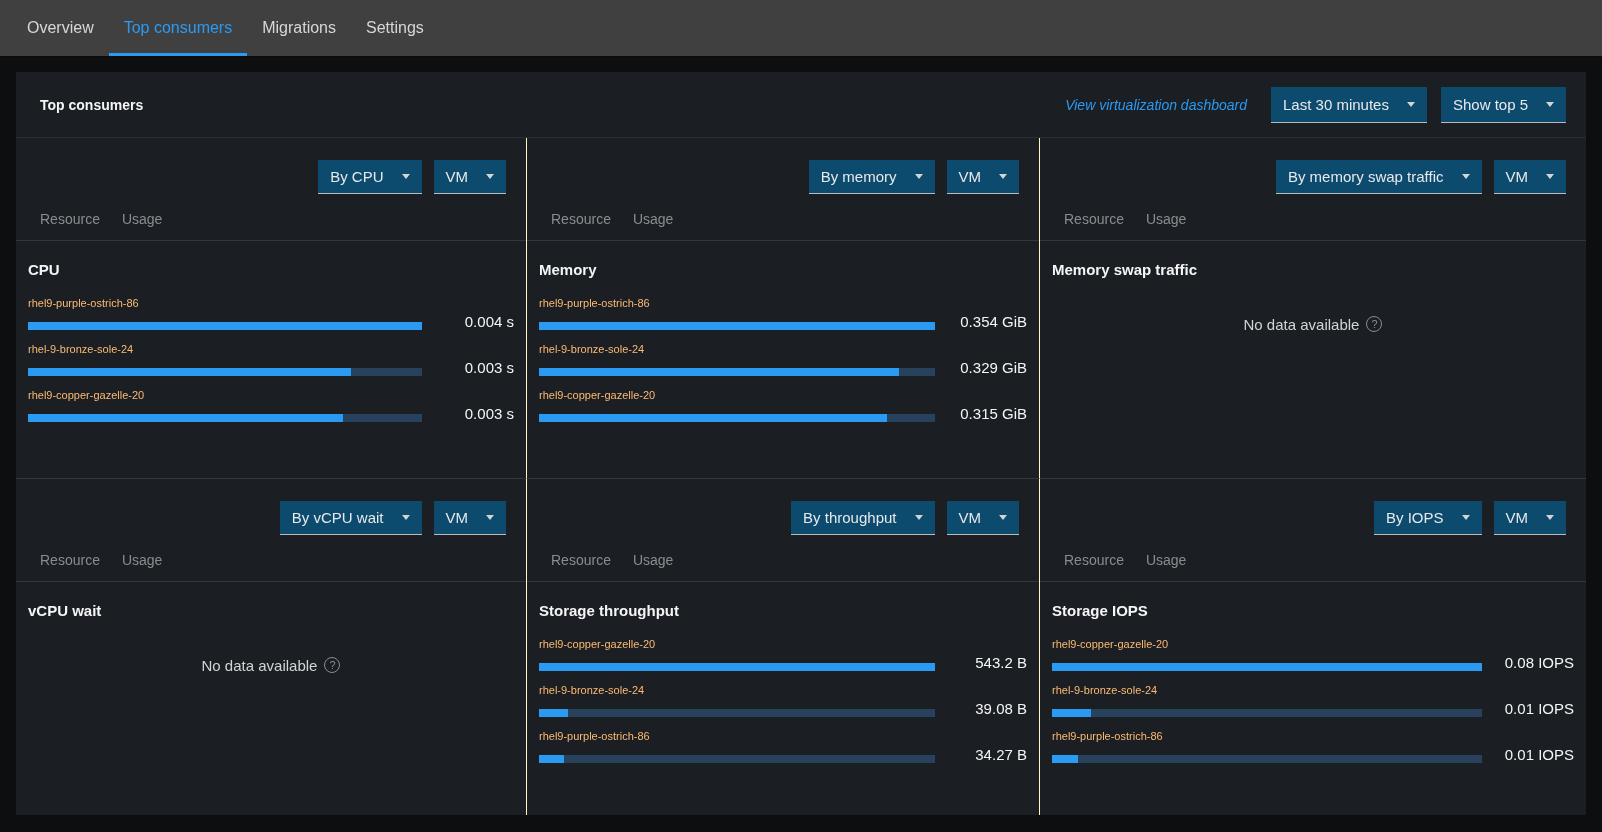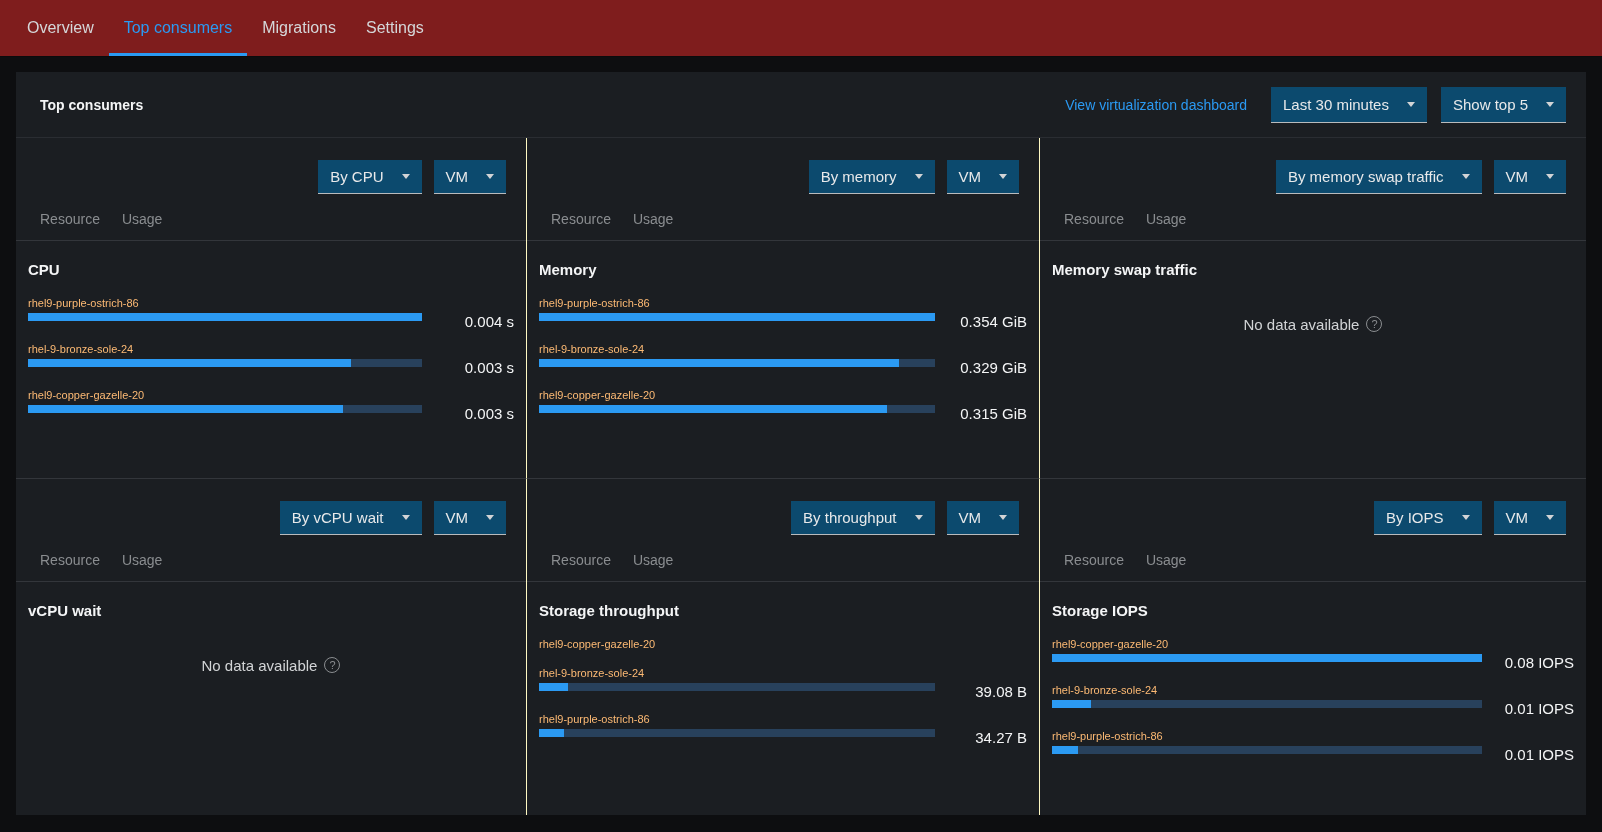--- a/index.html
+++ b/index.html
@@ -5,21 +5,21 @@
   * { margin:0; padding:0; box-sizing:border-box; }
   html,body { width:1602px; height:832px; }
   body {
     background:#0d0e10;
     font-family:"Liberation Sans", sans-serif;
     color:#e6e7e8;
     overflow:hidden;
   }
   
   .tabbar {
-    height:57px; background:#7f1d1d;
+    height:57px; background:#404040;
     display:flex; align-items:stretch;
     padding-left:12px;
     border-bottom:1px solid #0a0b0c;
   }
   .tab {
     display:flex; align-items:center;
     padding:3px 15px 0;
     font-size:16px; color:#d5d7d9;
     cursor:pointer;
     border-bottom:3px solid transparent;
@@ -29,21 +29,21 @@
   .main { padding:15px 16px 0; }
   .card { background:#1b1e22; height:743px; display:flex; flex-direction:column; }
   .card-header {
     height:66px; flex:0 0 66px;
     display:flex; align-items:center; justify-content:space-between;
     padding:0 20px 0 24px;
     border-bottom:1px solid #2a2d32;
   }
   .card-title { font-size:14px; font-weight:bold; color:#f4f5f6; }
   .header-right { display:flex; align-items:center; gap:14px; }
-  .dash-link { color:#2b9af3; font-size:14px; text-decoration:none; margin-right:10px; cursor:pointer; }
+  .dash-link { color:#2b9af3; font-size:14px; text-decoration:none; margin-right:10px; cursor:pointer;font-style:italic; }
   .select {
     display:inline-flex; align-items:center;
     background:#0c4a6e;
     border-bottom:1px solid #b9bbbd;
     padding:0 12px; height:36px;
     font-size:15px; color:#e8e9ea;
     cursor:pointer; gap:18px; white-space:nowrap;
   }
   .caret {
     width:0; height:0;
@@ -68,21 +68,21 @@
     display:flex; justify-content:flex-start;
     padding:17px 24px 13px;
     font-size:14px; color:#8a8d90;
     border-bottom:1px solid #33363b;
     gap:22px;
   }
   .panel-body { flex:1; padding:20px 12px; overflow:hidden; }
   .panel-title { font-size:15px; font-weight:bold; color:#f4f5f6; margin-bottom:15px; }
   .consumer { margin-bottom:9px; }
   .consumer-name { font-size:11px; color:#fdba74; display:inline-block; margin-bottom:4px; text-decoration:none; cursor:pointer; }
-  .bar-row { display:flex; align-items:flex-start; }
+  .bar-row { display:flex; align-items:flex-end; }
   .bar-track { flex:1; height:8px; background:#28415c; }
   .bar-fill { height:100%; background:#2b9af3; }
   .consumer-value { min-width:78px; margin-left:14px; text-align:right; font-size:15px; color:#f4f5f6; white-space:nowrap; }
   .no-data {
     display:flex; align-items:flex-start; justify-content:center; gap:7px;
     margin-top:38px; font-size:15px; color:#d2d4d6;
   }
   .help-icon {
     width:16px; height:16px; flex:0 0 16px;
     border:1px solid #8a8d90; border-radius:50%;
@@ -256,21 +256,26 @@
               <span class="select-text">VM</span>
               <span class="caret"></span>
             </div>
           </div>
           <div class="panel-cols">
             <span>Resource</span>
             <span>Usage</span>
           </div>
           <div class="panel-body">
             <h3 class="panel-title">Storage throughput</h3>
-            <div class="consumer"><a class="consumer-name">rhel9-copper-gazelle-20</a></div>
+            <div class="consumer"><a class="consumer-name">rhel9-copper-gazelle-20</a><div class="bar-row">
+                <div class="bar-track">
+                  <div class="bar-fill" style="width: 100%;"></div>
+                </div>
+                <span class="consumer-value">543.2 B</span>
+              </div></div>
             <div class="consumer"><a class="consumer-name">rhel-9-bronze-sole-24</a><div class="bar-row">
                 <div class="bar-track">
                   <div class="bar-fill" style="width: 7.2%;"></div>
                 </div>
                 <span class="consumer-value">39.08 B</span>
               </div></div>
             <div class="consumer"><a class="consumer-name">rhel9-purple-ostrich-86</a><div class="bar-row">
                 <div class="bar-track">
                   <div class="bar-fill" style="width: 6.3%;"></div>
                 </div>

